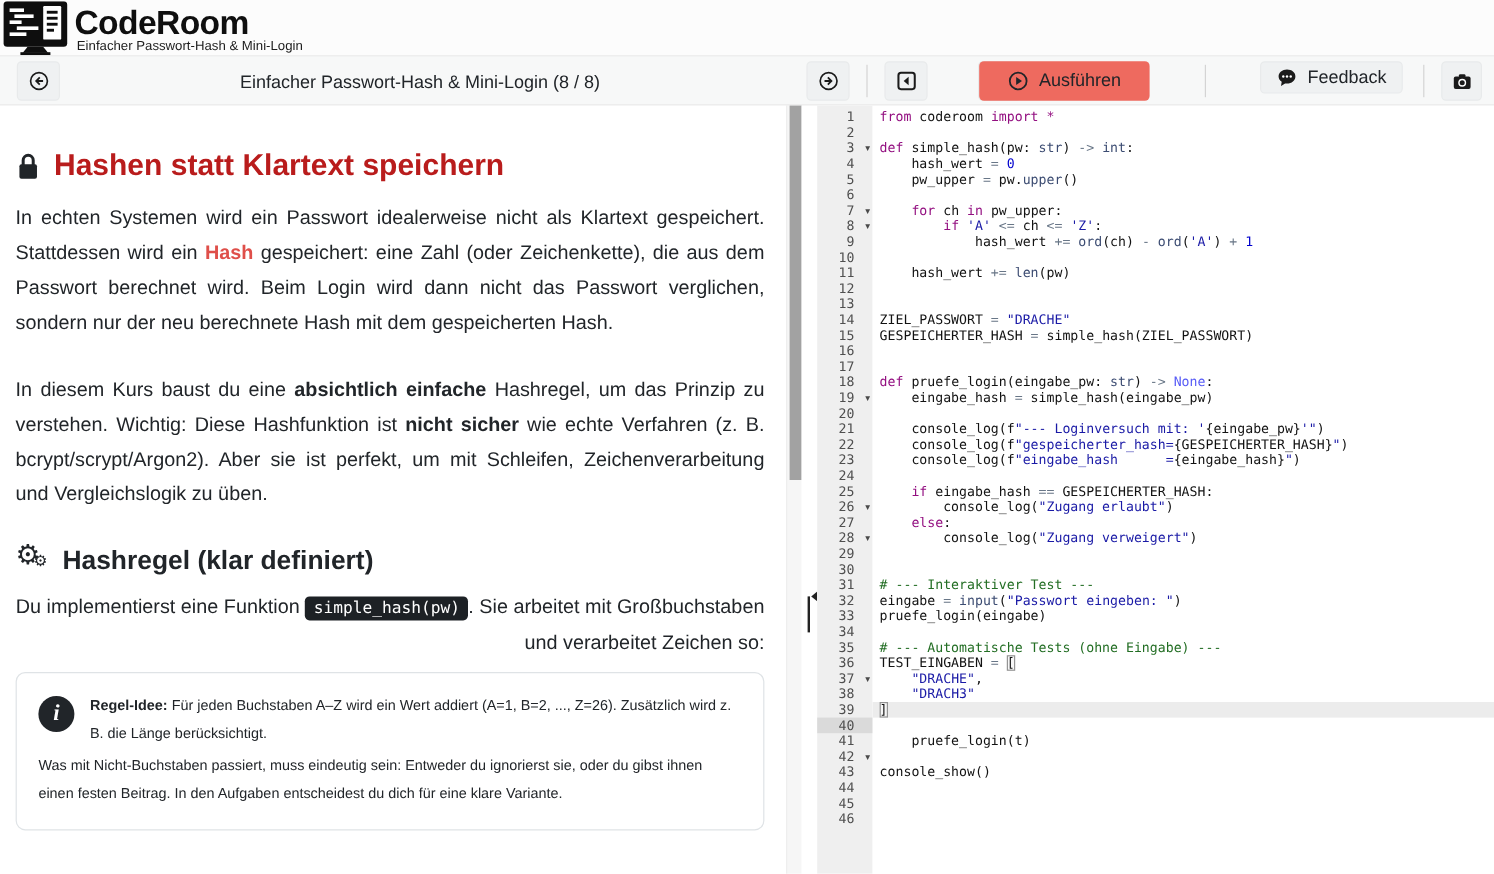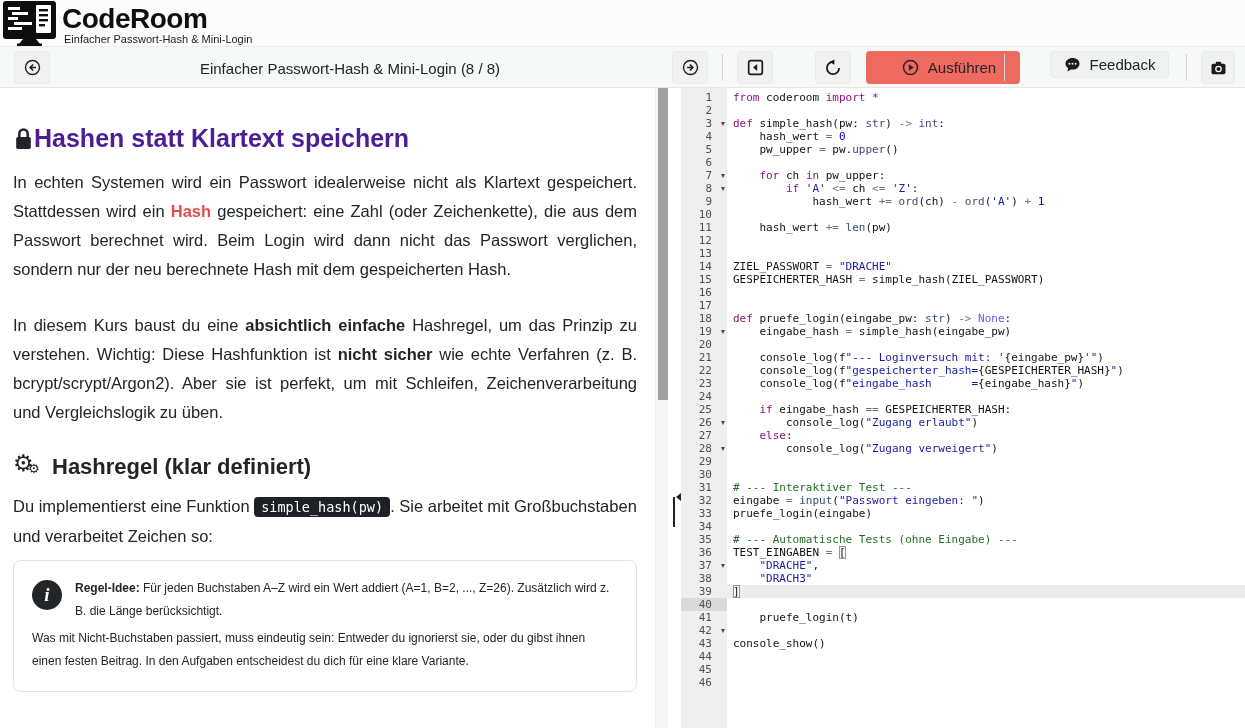--- a/index.html
+++ b/index.html
@@ -10,30 +10,30 @@
   .brand-title{position:absolute;left:62px;top:3px;font-size:28px;font-weight:800;letter-spacing:-0.5px;color:#0f0f0f;}
   .brand-sub{position:absolute;left:64px;top:33px;font-size:11px;color:#1c1c1c;}
   
   .toolbar{position:absolute;left:0;top:46px;width:1245px;height:42px;background:#f7f8f8;border-top:1px solid #ececec;border-bottom:1px solid #e7e7e7;box-sizing:border-box;}
   .tb-btn{position:absolute;top:4px;height:33px;background:#eff1f2;border:1px solid #e8eaeb;border-radius:4px;
     display:flex;align-items:center;justify-content:center;cursor:pointer;box-sizing:border-box;}
   .tb-icon-btn{width:36px;}
   .tb-sep{position:absolute;top:7px;width:1px;height:27px;background:#d4d4d4;}
   .tb-title{position:absolute;left:0;top:0;width:700px;height:42px;display:flex;align-items:center;justify-content:center;
     font-size:15px;font-weight:500;color:#212529;text-align:center;}
-  .run-btn{position:absolute;left:866px;top:4px;width:142px;height:33px;background:#ee6a5f;border:none;border-radius:4px;
-    display:flex;align-items:center;justify-content:center;gap:9px;font-size:15px;font-weight:500;color:#212529;cursor:pointer;padding-left:12px;}
+  .run-btn{position:absolute;left:816px;top:4px;width:142px;height:33px;background:#ee6a5f;border:none;border-radius:4px;
+    display:flex;align-items:center;justify-content:center;gap:9px;font-size:15px;font-weight:500;color:#212529;cursor:pointer;}
   .fb-btn{position:absolute;left:1050px;top:4px;width:119px;height:27px;display:flex;align-items:center;justify-content:center;gap:9px;font-size:15px;}
   
   .content{position:absolute;left:0;top:88px;width:655px;height:640px;background:#fff;overflow:hidden;}
   .content-inner{padding:36px 18px 0 13px;}
-  .h1{display:flex;align-items:center;font-size:25px;font-weight:700;color:#4c1d95;margin:0 0 15px 0;}
+  .h1{display:flex;align-items:center;gap:11px;font-size:25px;font-weight:700;color:#b91c1c;margin:0 0 15px 0;}
   .h2{display:flex;align-items:center;gap:9px;font-size:22px;font-weight:700;color:#212529;margin:24px 0 12px 0;}
   p.body{font-size:16.5px;line-height:29px;margin:0 0 27px 0;text-align:justify;}
-  p.body2{font-size:16.5px;line-height:29px;margin:0 0 9px 0;text-align:left;}
+  p.body2{font-size:16.5px;line-height:29px;margin:0 0 9px 0;text-align:right;}
   .seg-b{font-weight:700;}
   .seg-r{font-weight:700;color:#df4f4a;}
   .seg-code{font-family:"DejaVu Sans Mono",monospace;font-size:13.5px;background:#1d2125;color:#fff;padding:2px 7px;border-radius:4px;}
   .gears{font-family:"DejaVu Sans",sans-serif;position:relative;width:30px;height:26px;display:inline-block;}
   .gears .g1{position:absolute;left:0;top:-4px;font-size:23px;}
   .gears .g2{position:absolute;left:15px;top:7px;font-size:13px;}
   .infobox{border:1px solid #dfe3e6;border-radius:8px;padding:16px 20px 18px 18px;margin-right:0;}
   .inforow{display:flex;gap:13px;}
   .info-badge{flex:0 0 30px;width:30px;height:30px;border-radius:50%;background:#212529;color:#fff;
     display:flex;align-items:center;justify-content:center;font-family:"Liberation Serif",serif;

